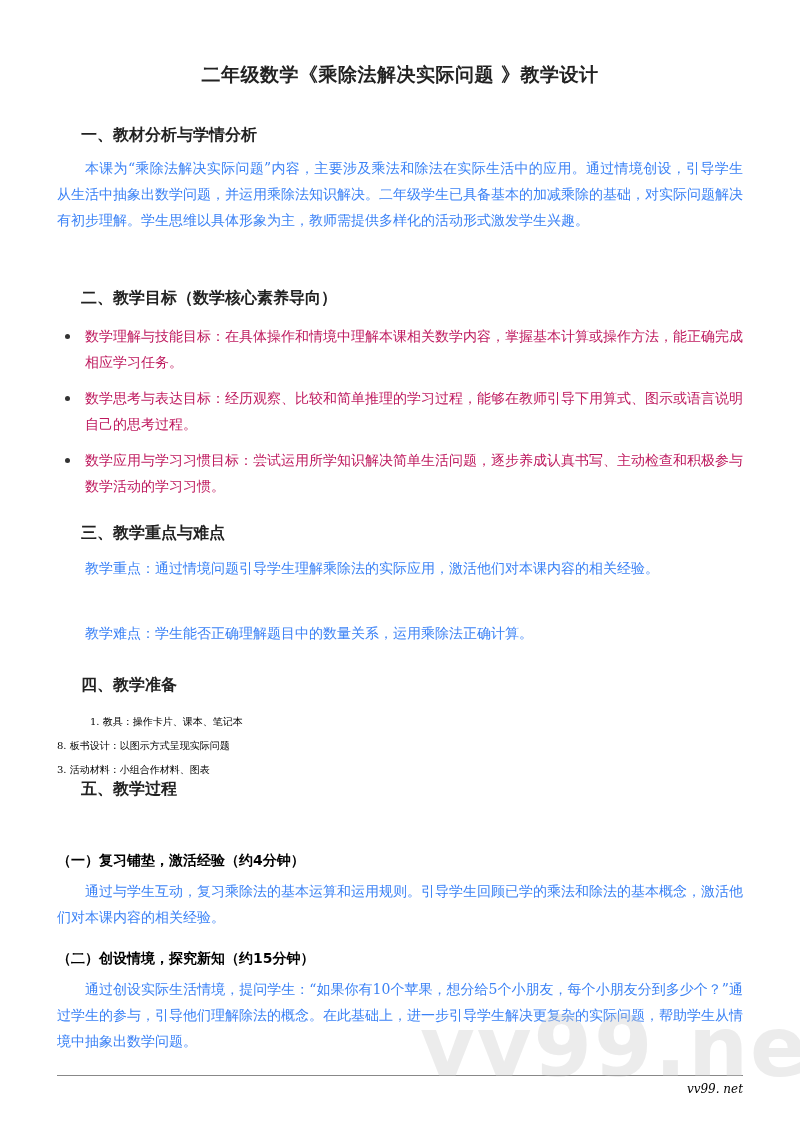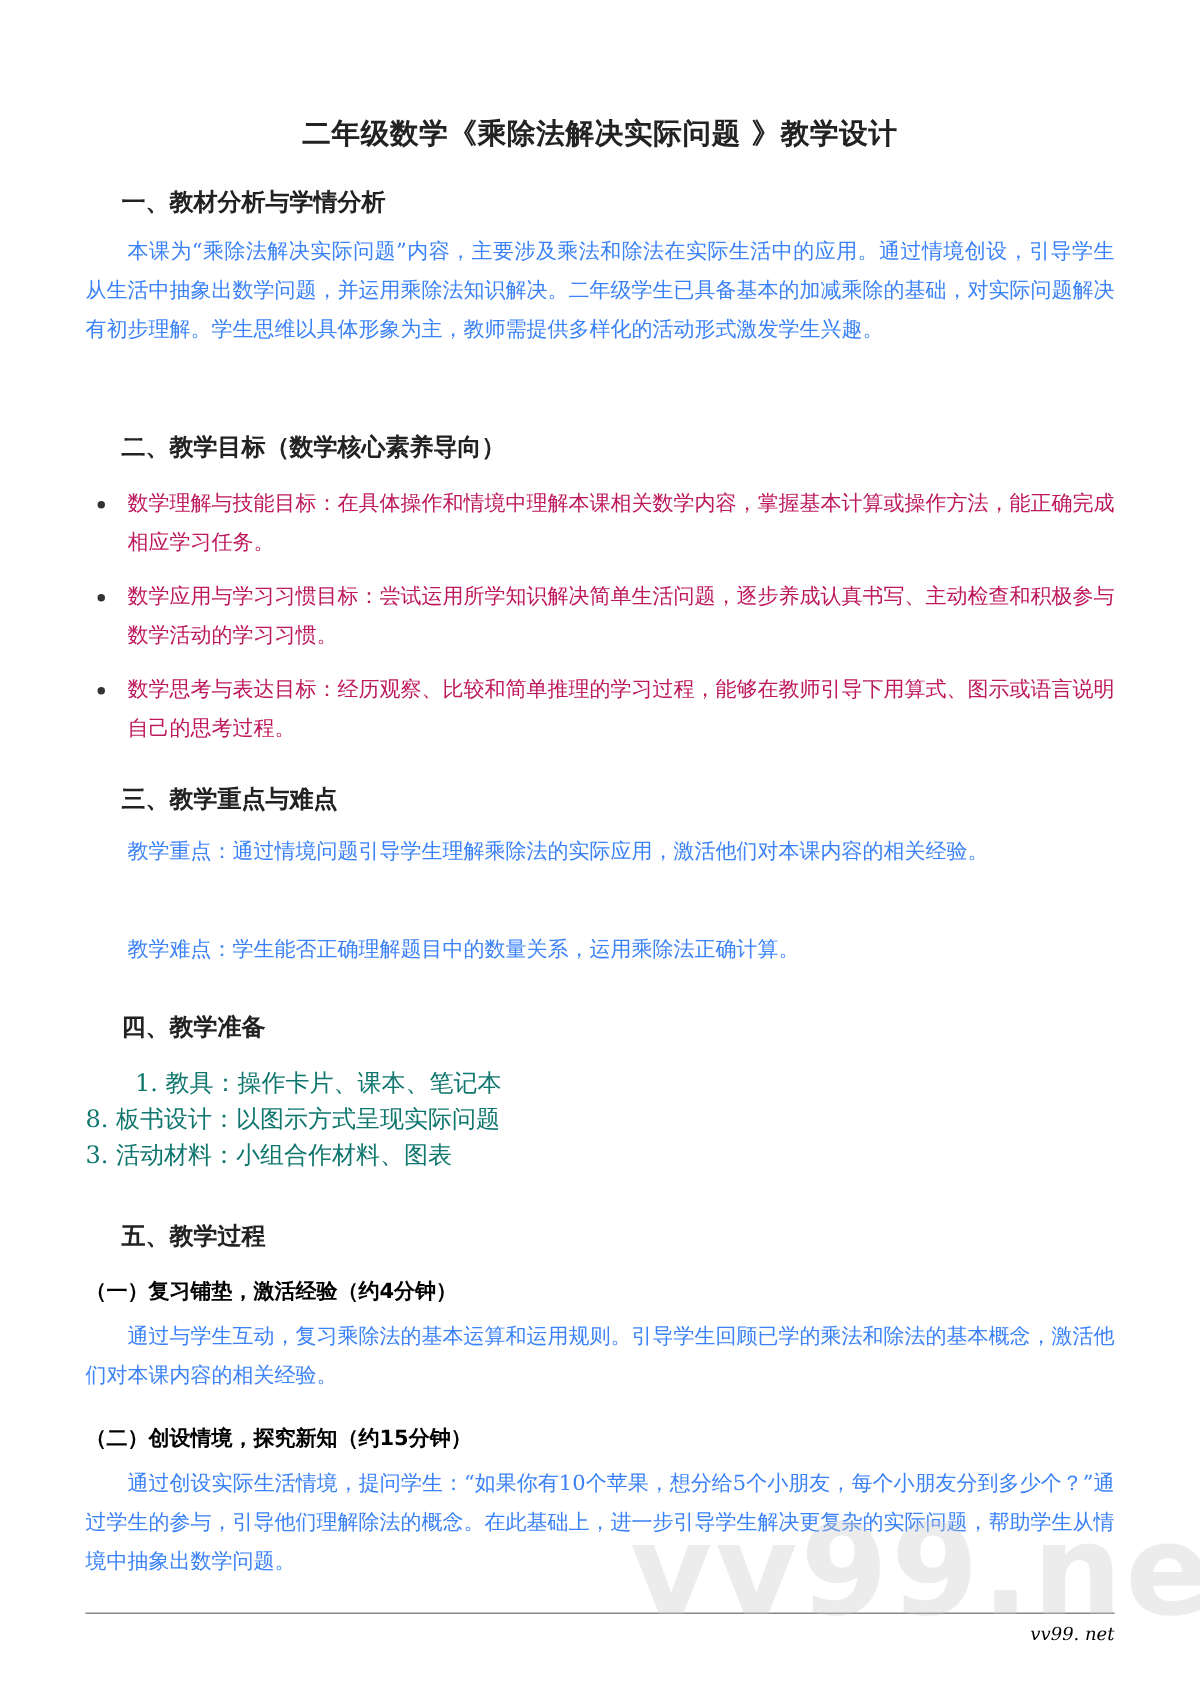--- a/index.html
+++ b/index.html
@@ -5,21 +5,21 @@
   html, body { margin: 0; padding: 0; background: #ffffff; }
   body {
     width: 800px; height: 1130px; position: relative; overflow: hidden;
     font-family: "DejaVu Serif", "Liberation Serif", serif;
     color: #333333;
   }
   .page { position: absolute; left: 57px; top: 0; width: 686px; }
   .title {
     position: absolute; left: 0; width: 686px; top: 62px;
     text-align: center; font-family: "DejaVu Sans", "Liberation Sans", sans-serif;
-    font-size: 19px; font-weight: bold; color: #222; letter-spacing: 0.5px; margin-top: 14px;
+    font-size: 19px; font-weight: bold; color: #222; letter-spacing: 0.5px;
   }
   .h2 {
     position: absolute; left: 0; font-family: "DejaVu Sans", "Liberation Sans", sans-serif;
     font-size: 16px; font-weight: bold; color: #222; margin-left: 24px;
   }
   .h3 {
     position: absolute; left: 0; font-family: "DejaVu Sans", "Liberation Sans", sans-serif;
     font-size: 14px; font-weight: bold; color: #000000;
   }
   .para {
@@ -28,21 +28,21 @@
     text-indent: 28px; text-align: justify; margin: 0;
   }
   .bullets { position: absolute; left: 0; width: 686px; margin: 0; padding: 0; list-style: none; }
   .bullets li {
     position: relative; padding-left: 28px; font-size: 14px; line-height: 26px;
     color: #be185d; margin-bottom: 10px; text-align: justify;
   }
   .bullets li .dot {
     position: absolute; left: 8px; top: 11px; width: 5px; height: 5px; border-radius: 50%; background: #333;
   }
-  .prep { position: absolute; left: 0; font-size: 16px; line-height: 24px; color: #0f766e; }
+  .prep { position: absolute; left: 0; font-size: 10px; line-height: 24px; color: #000000; }
   .footer-rule { position: absolute; left: 0; top: 1075px; width: 686px; height: 1px; background: #888; }
   .footer-text {
     position: absolute; right: 0; top: 1082px; font-size: 12px; font-style: italic; color: #000000;
   }
   .watermark {
     position: absolute; left: 420px; top: 1005px; font-family: "DejaVu Sans", "Liberation Sans", sans-serif;
     font-size: 84px; font-weight: bold; color: rgba(200,200,200,0.35); letter-spacing: 2px;
     pointer-events: none; line-height: 1;
   }
 </style>
@@ -51,34 +51,34 @@
 
 <div class="page">
   <div class="title">二年级数学《乘除法解决实际问题 》教学设计</div>
 
   <div class="h2" style="top:125px">一、教材分析与学情分析</div>
   <p class="para" style="top:155px">本课为“乘除法解决实际问题”内容，主要涉及乘法和除法在实际生活中的应用。通过情境创设，引导学生从生活中抽象出数学问题，并运用乘除法知识解决。二年级学生已具备基本的加减乘除的基础，对实际问题解决有初步理解。学生思维以具体形象为主，教师需提供多样化的活动形式激发学生兴趣。</p>
 
   <div class="h2" style="top:288px">二、教学目标（数学核心素养导向）</div>
   <ul class="bullets" style="top:323px">
     <li><span class="dot"></span><span>数学理解与技能目标：在具体操作和情境中理解本课相关数学内容，掌握基本计算或操作方法，能正确完成相应学习任务。</span></li>
+    <li><span class="dot"></span><span>数学思考与表达目标：经历观察、比较和简单推理的学习过程，能够在教师引导下用算式、图示或语言说明自己的思考过程。</span></li>
     <li><span class="dot"></span><span>数学应用与学习习惯目标：尝试运用所学知识解决简单生活问题，逐步养成认真书写、主动检查和积极参与数学活动的学习习惯。</span></li>
-    <li><span class="dot"></span><span>数学思考与表达目标：经历观察、比较和简单推理的学习过程，能够在教师引导下用算式、图示或语言说明自己的思考过程。</span></li>
   </ul>
 
   <div class="h2" style="top:523px">三、教学重点与难点</div>
   <p class="para" style="top:555px">教学重点：通过情境问题引导学生理解乘除法的实际应用，激活他们对本课内容的相关经验。</p>
   <p class="para" style="top:620px">教学难点：学生能否正确理解题目中的数量关系，运用乘除法正确计算。</p>
 
   <div class="h2" style="top:675px">四、教学准备</div>
   <div class="prep" style="top:710px; left:33px">1. 教具：操作卡片、课本、笔记本</div>
   <div class="prep" style="top:734px">8. 板书设计：以图示方式呈现实际问题</div>
   <div class="prep" style="top:758px">3. 活动材料：小组合作材料、图表</div>
 
-  <div class="h2" style="top:814px">五、教学过程</div>
+  <div class="h2" style="top:779px">五、教学过程</div>
 
   <div class="h3" style="top:852px">（一）复习铺垫，激活经验（约4分钟）</div>
   <p class="para" style="top:878px">通过与学生互动，复习乘除法的基本运算和运用规则。引导学生回顾已学的乘法和除法的基本概念，激活他们对本课内容的相关经验。</p>
 
   <div class="h3" style="top:950px">（二）创设情境，探究新知（约15分钟）</div>
   <p class="para" style="top:976px">通过创设实际生活情境，提问学生：“如果你有10个苹果，想分给5个小朋友，每个小朋友分到多少个？”通过学生的参与，引导他们理解除法的概念。在此基础上，进一步引导学生解决更复杂的实际问题，帮助学生从情境中抽象出数学问题。</p>
 
   <div class="footer-rule"></div>
   <div class="footer-text">vv99. net</div>
 </div>

